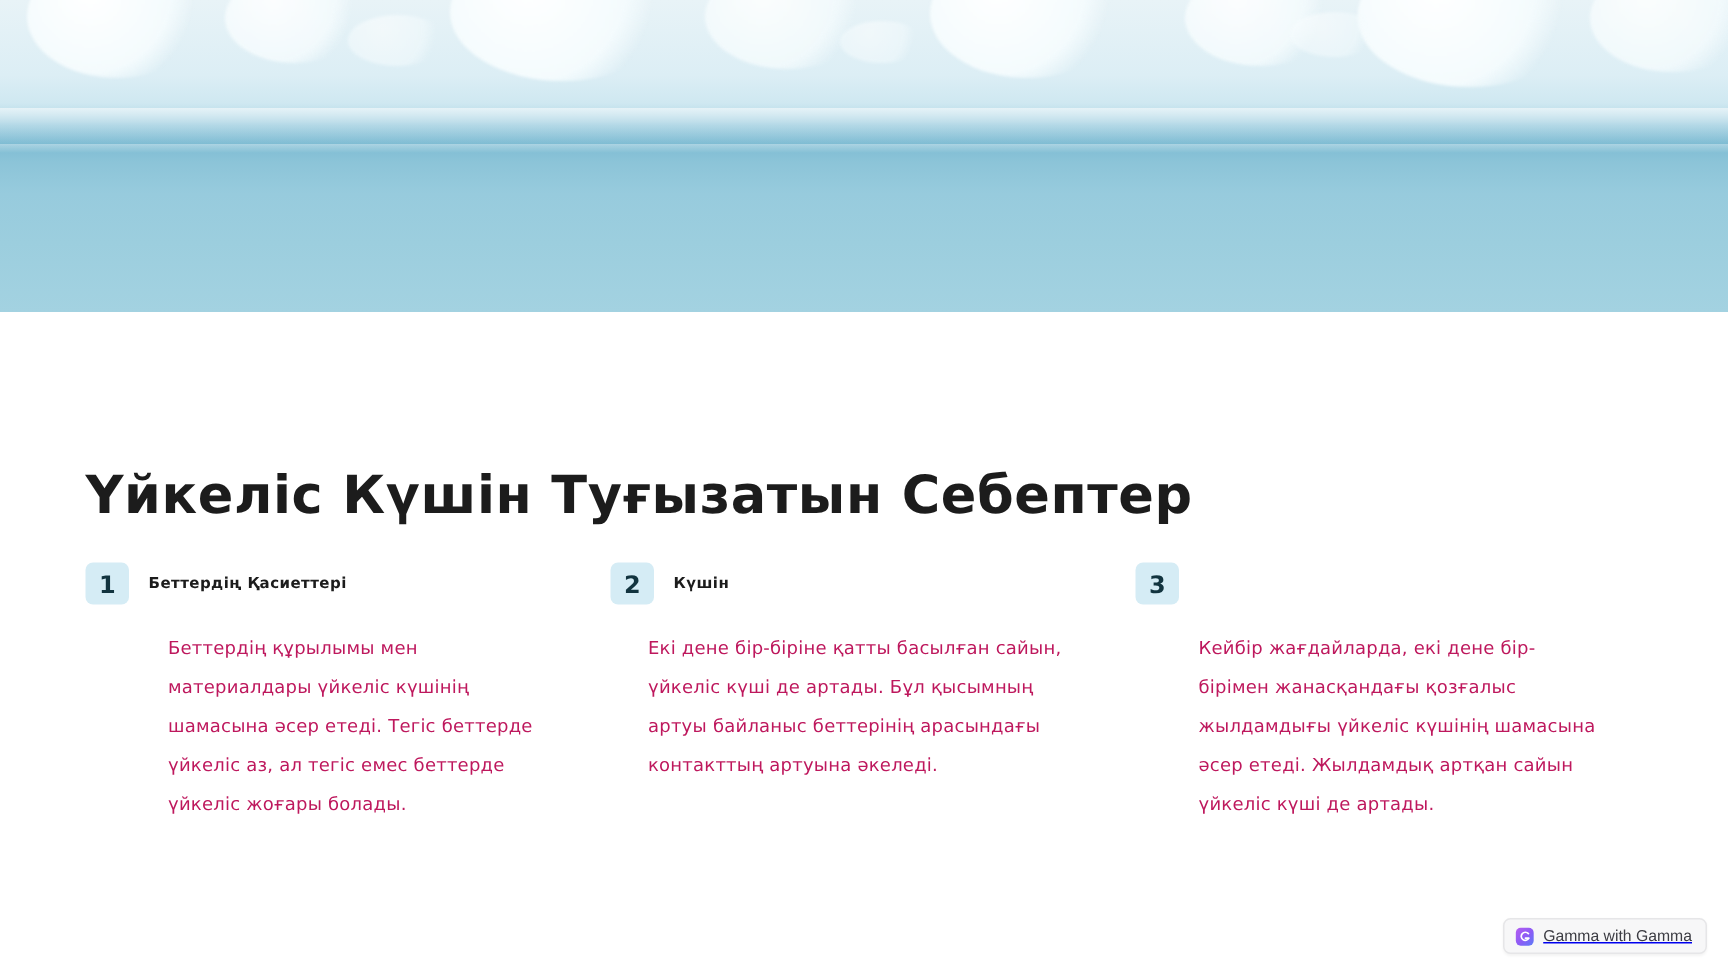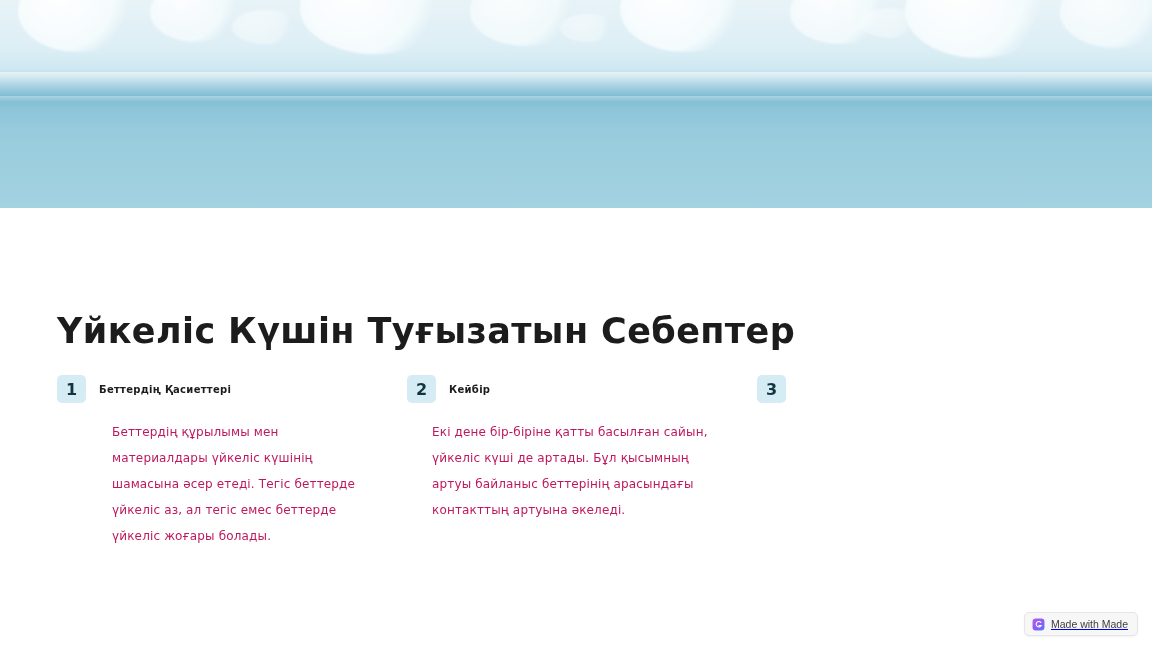--- a/index.html
+++ b/index.html
@@ -212,42 +212,43 @@
       <div class="col-head">
         <div class="num-badge">1</div>
         <div class="col-title">Беттердің Қасиеттері</div>
       </div>
       <div class="col-body">Беттердің құрылымы мен материалдары үйкеліс күшінің шамасына әсер етеді. Тегіс беттерде үйкеліс аз, ал тегіс емес беттерде үйкеліс жоғары болады.</div>
     </div>
 
     <div class="col">
       <div class="col-head">
         <div class="num-badge">2</div>
-        <div class="col-title">Кейбір</div>
+        <div class="col-title">Күшін</div>
       </div>
       <div class="col-body">Екі дене бір-біріне қатты басылған сайын, үйкеліс күші де артады. Бұл қысымның артуы байланыс беттерінің арасындағы контакттың артуына әкеледі.</div>
     </div>
 
     <div class="col">
       <div class="col-head">
         <div class="num-badge">3</div>
       </div>
+      <div class="col-body">Кейбір жағдайларда, екі дене бір-бірімен жанасқандағы қозғалыс жылдамдығы үйкеліс күшінің шамасына әсер етеді. Жылдамдық артқан сайын үйкеліс күші де артады.</div>
     </div>
 
   </div>
 </div>
 
 <a class="gamma-badge" href="#">
   <span>
     <svg class="gamma-mark" viewBox="0 0 24 24" xmlns="http://www.w3.org/2000/svg">
       <defs>
         <linearGradient id="gm" x1="0" y1="0" x2="1" y2="1">
           <stop offset="0%" stop-color="#b55cf0"></stop>
           <stop offset="55%" stop-color="#8b5cf6"></stop>
           <stop offset="100%" stop-color="#5b7cf6"></stop>
         </linearGradient>
       </defs>
       <rect x="1" y="1" width="22" height="22" rx="6" fill="url(#gm)"></rect>
       <path d="M16.5 8.2a5 5 0 1 0 .6 5.6h-4.2" fill="none" stroke="#ffffff" stroke-width="2.1" stroke-linecap="round" stroke-linejoin="round"></path>
     </svg>
   </span>
-  <span class="gamma-text">Made with Made</span>
+  <span class="gamma-text">Gamma with Gamma</span>
 </a>
 
 </body></html>

